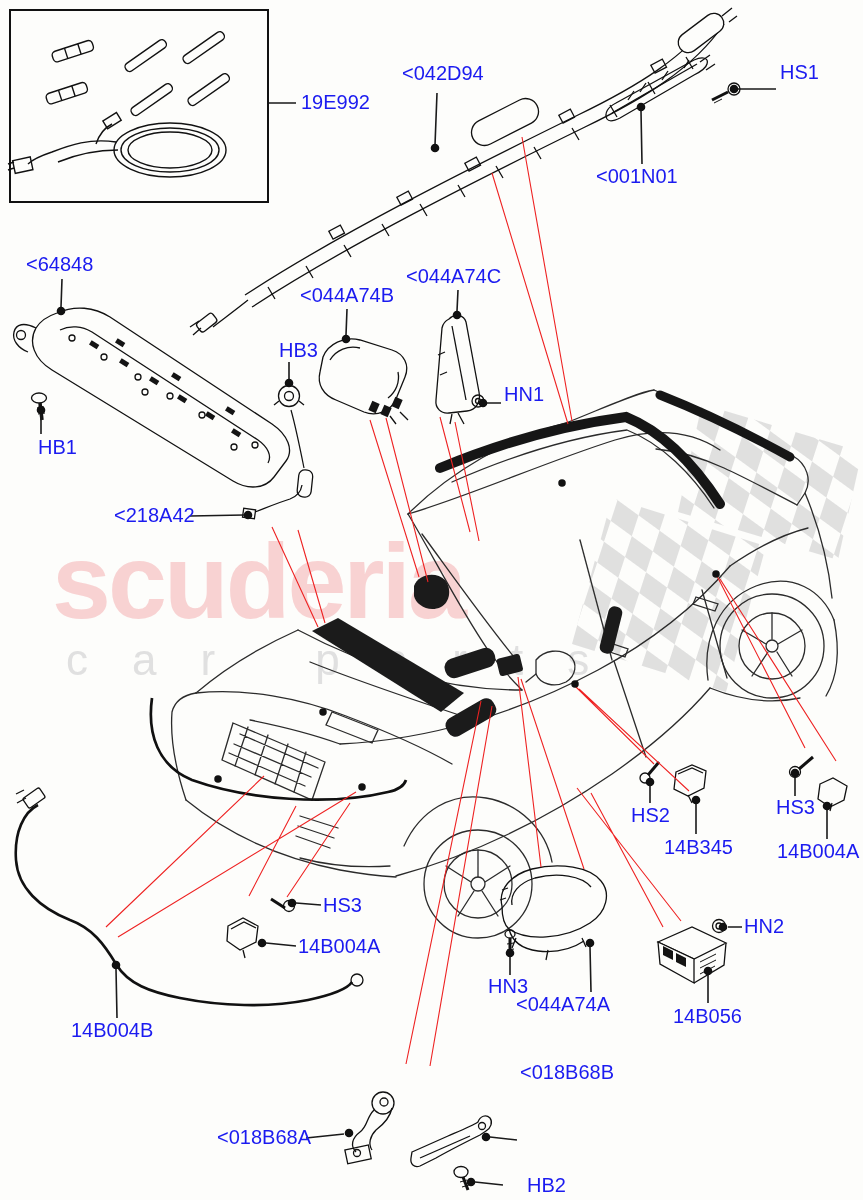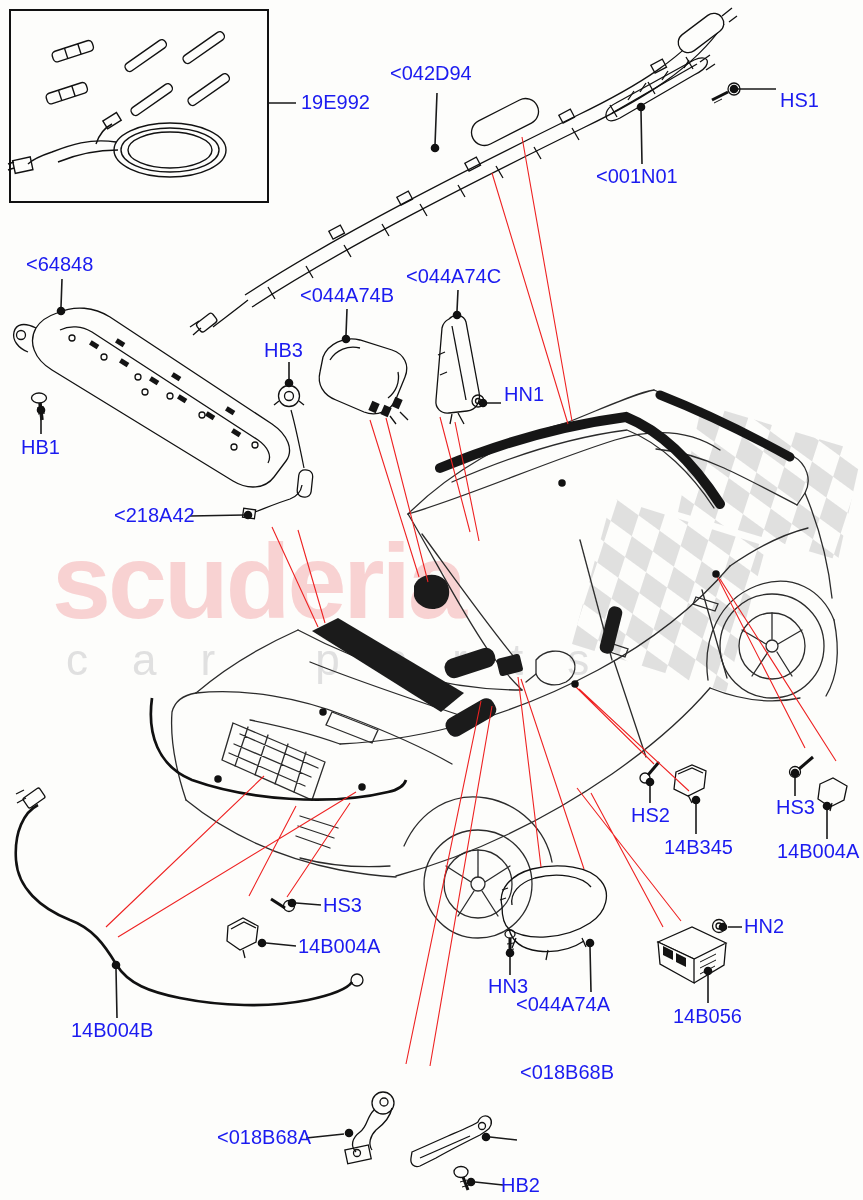--- a/index.html
+++ b/index.html
@@ -396,38 +396,38 @@
                M708,971l0.01,0 M510,953l0.01,0 M590,943l0.01,0 M116,965l0.01,0 M292,903l0.01,0
                M262,943l0.01,0 M349,1133l0.01,0 M486,1137l0.01,0 M471,1182l0.01,0"></path>
     </g>
 
     <g stroke="#111" stroke-width="7.5" stroke-linecap="round" fill="none">
       <path d="M562,483l0.01,0 M575,684l0.01,0 M716,574l0.01,0 M218,779l0.01,0 M362,787l0.01,0 M323,712l0.01,0"></path>
     </g>
   </svg>
 
   <div class="lbl" style="left:301px;top:92px">19E992</div>
-  <div class="lbl" style="left:390px;top:63px">&lt;042D94</div>
-  <div class="lbl" style="left:780px;top:90px">HS1</div>
+  <div class="lbl" style="left:402px;top:63px">&lt;042D94</div>
+  <div class="lbl" style="left:780px;top:62px">HS1</div>
   <div class="lbl" style="left:596px;top:166px">&lt;001N01</div>
   <div class="lbl" style="left:26px;top:254px">&lt;64848</div>
-  <div class="lbl" style="left:21px;top:437px">HB1</div>
-  <div class="lbl" style="left:264px;top:340px">HB3</div>
+  <div class="lbl" style="left:38px;top:437px">HB1</div>
+  <div class="lbl" style="left:279px;top:340px">HB3</div>
   <div class="lbl" style="left:300px;top:285px">&lt;044A74B</div>
   <div class="lbl" style="left:406px;top:266px">&lt;044A74C</div>
   <div class="lbl" style="left:504px;top:384px">HN1</div>
   <div class="lbl" style="left:114px;top:505px">&lt;218A42</div>
   <div class="lbl" style="left:631px;top:805px">HS2</div>
   <div class="lbl" style="left:664px;top:837px">14B345</div>
   <div class="lbl" style="left:776px;top:797px">HS3</div>
   <div class="lbl" style="left:777px;top:841px">14B004A</div>
   <div class="lbl" style="left:744px;top:916px">HN2</div>
   <div class="lbl" style="left:673px;top:1006px">14B056</div>
   <div class="lbl" style="left:488px;top:976px">HN3</div>
   <div class="lbl" style="left:516px;top:994px">&lt;044A74A</div>
   <div class="lbl" style="left:71px;top:1020px">14B004B</div>
   <div class="lbl" style="left:323px;top:895px">HS3</div>
   <div class="lbl" style="left:298px;top:936px">14B004A</div>
   <div class="lbl" style="left:217px;top:1127px">&lt;018B68A</div>
   <div class="lbl" style="left:520px;top:1062px">&lt;018B68B</div>
-  <div class="lbl" style="left:501px;top:1175px">HB2</div>
+  <div class="lbl" style="left:527px;top:1175px">HB2</div>
 
 </div>
 
 </body></html>

